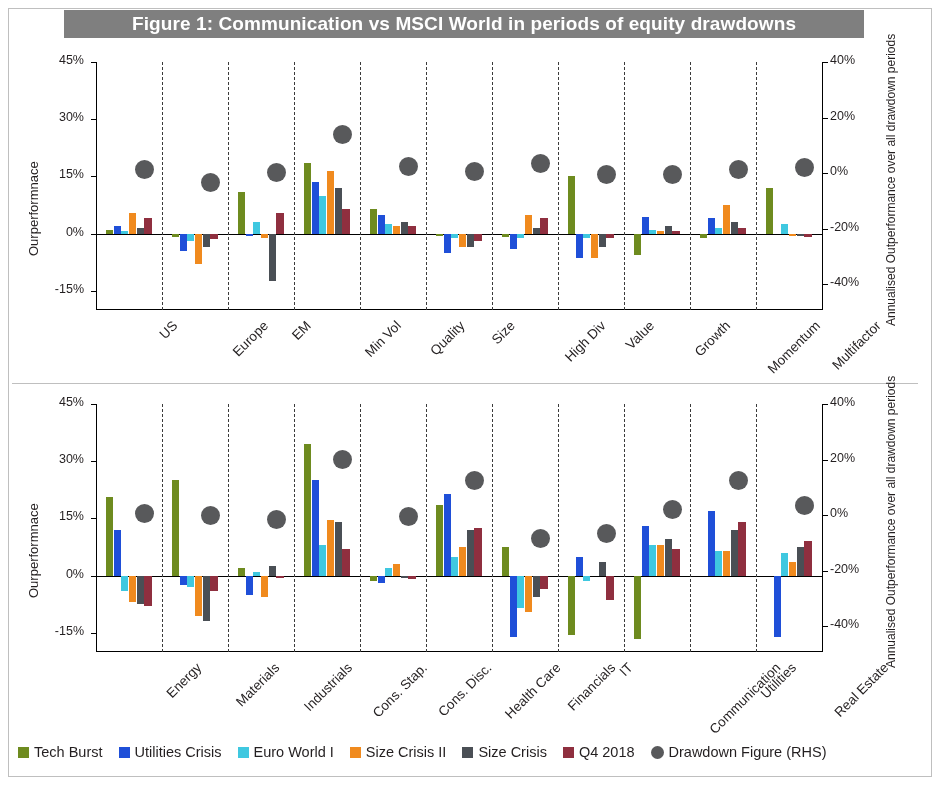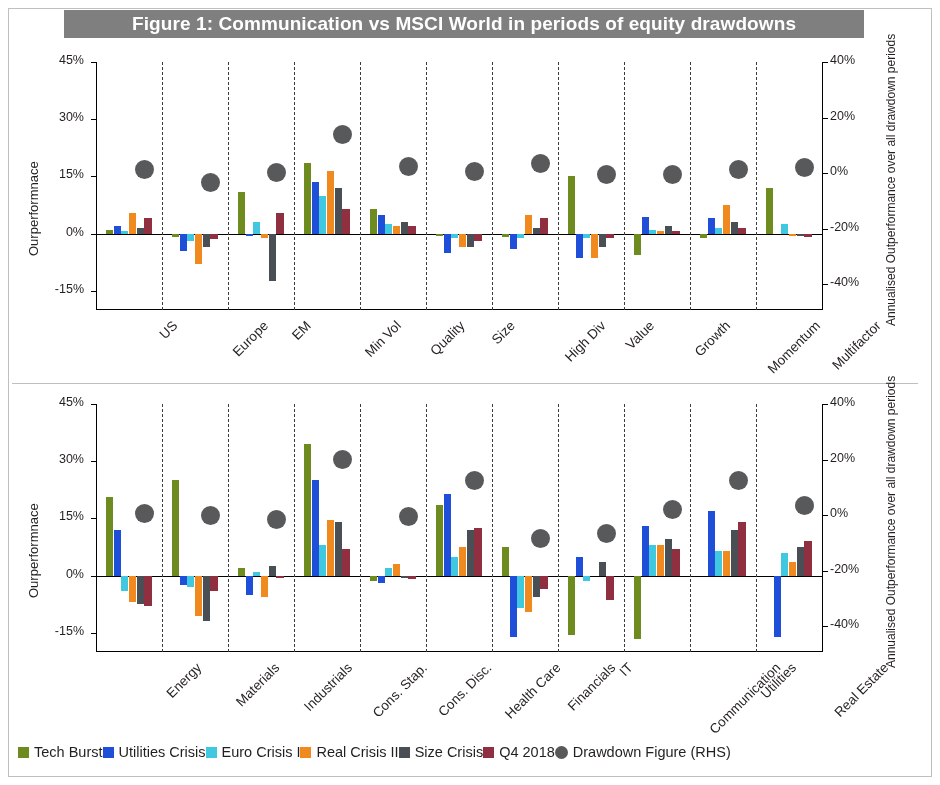--- a/index.html
+++ b/index.html
@@ -67,21 +67,21 @@
   .catlabel{
     position:absolute;font-size:13.5px;color:#231f20;white-space:nowrap;
     transform:rotate(-45deg);transform-origin:right top;text-align:right;
   }
   .bar{position:absolute;}
   .marker{
     position:absolute;width:19px;height:19px;border-radius:50%;background:#58595b;
   }
   .legend{
     position:absolute;left:12px;top:738px;width:906px;height:28px;
-    display:flex;align-items:center;justify-content:flex-start;gap:0;
+    display:flex;align-items:center;justify-content:flex-start;gap:16px;
     font-size:14.5px;padding-left:6px;box-sizing:border-box;
   }
   .legend-item{display:flex;align-items:center;gap:5px;white-space:nowrap;}
   .legend-swatch{width:11px;height:11px;display:inline-block;}
   .legend-dot{width:13px;height:13px;border-radius:50%;display:inline-block;background:#58595b;}
 </style>
 </head>
 <body>
 
 <div class="frame"></div>
@@ -342,25 +342,25 @@
     <div class="legend-item">
       <span class="legend-swatch" style="background: rgb(110, 139, 31);"></span>
       <span>Tech Burst</span>
     </div>
     <div class="legend-item">
       <span class="legend-swatch" style="background: rgb(31, 79, 216);"></span>
       <span>Utilities Crisis</span>
     </div>
     <div class="legend-item">
       <span class="legend-swatch" style="background: rgb(63, 200, 224);"></span>
-      <span>Euro Crisis I</span>
+      <span>Euro World I</span>
     </div>
     <div class="legend-item">
       <span class="legend-swatch" style="background: rgb(240, 138, 30);"></span>
-      <span>Real Crisis II</span>
+      <span>Size Crisis II</span>
     </div>
     <div class="legend-item">
       <span class="legend-swatch" style="background: rgb(74, 79, 85);"></span>
       <span>Size Crisis</span>
     </div>
     <div class="legend-item">
       <span class="legend-swatch" style="background: rgb(143, 47, 63);"></span>
       <span>Q4 2018</span>
     </div>
     <div class="legend-item">

